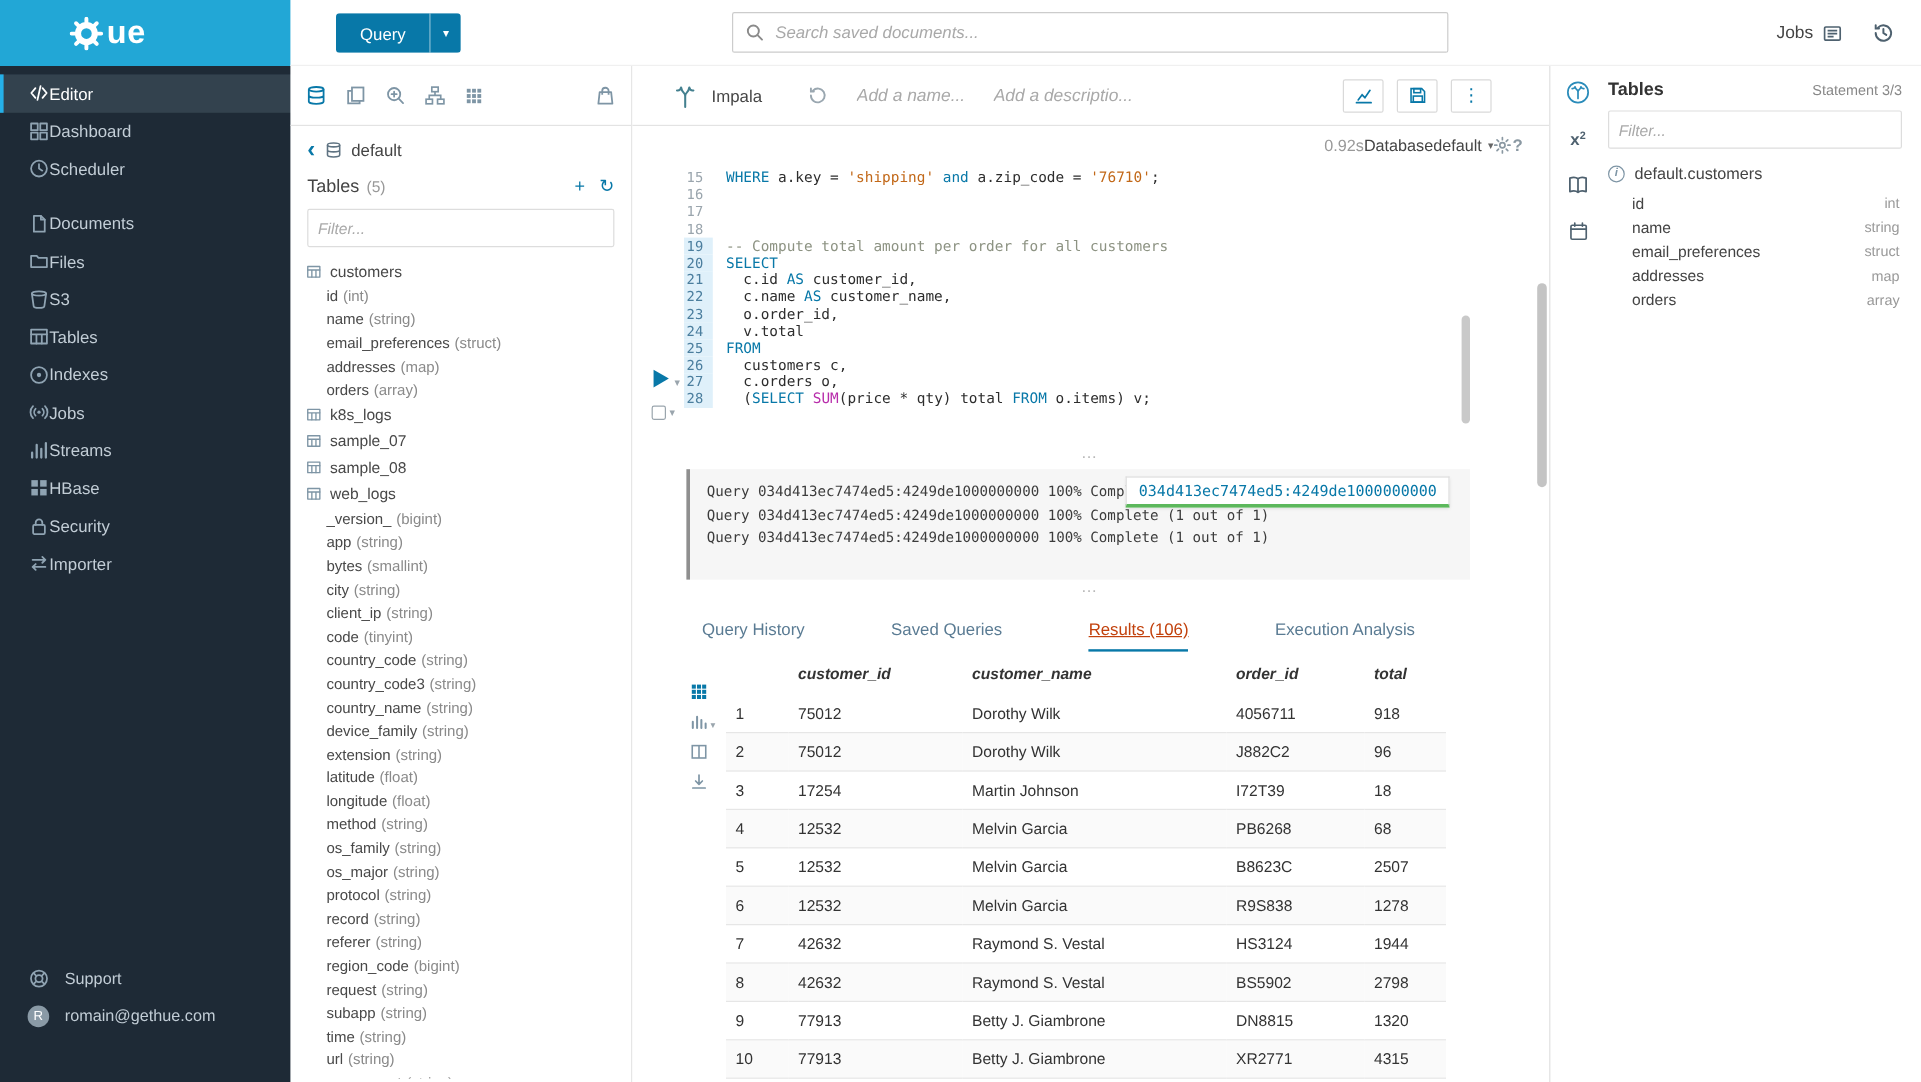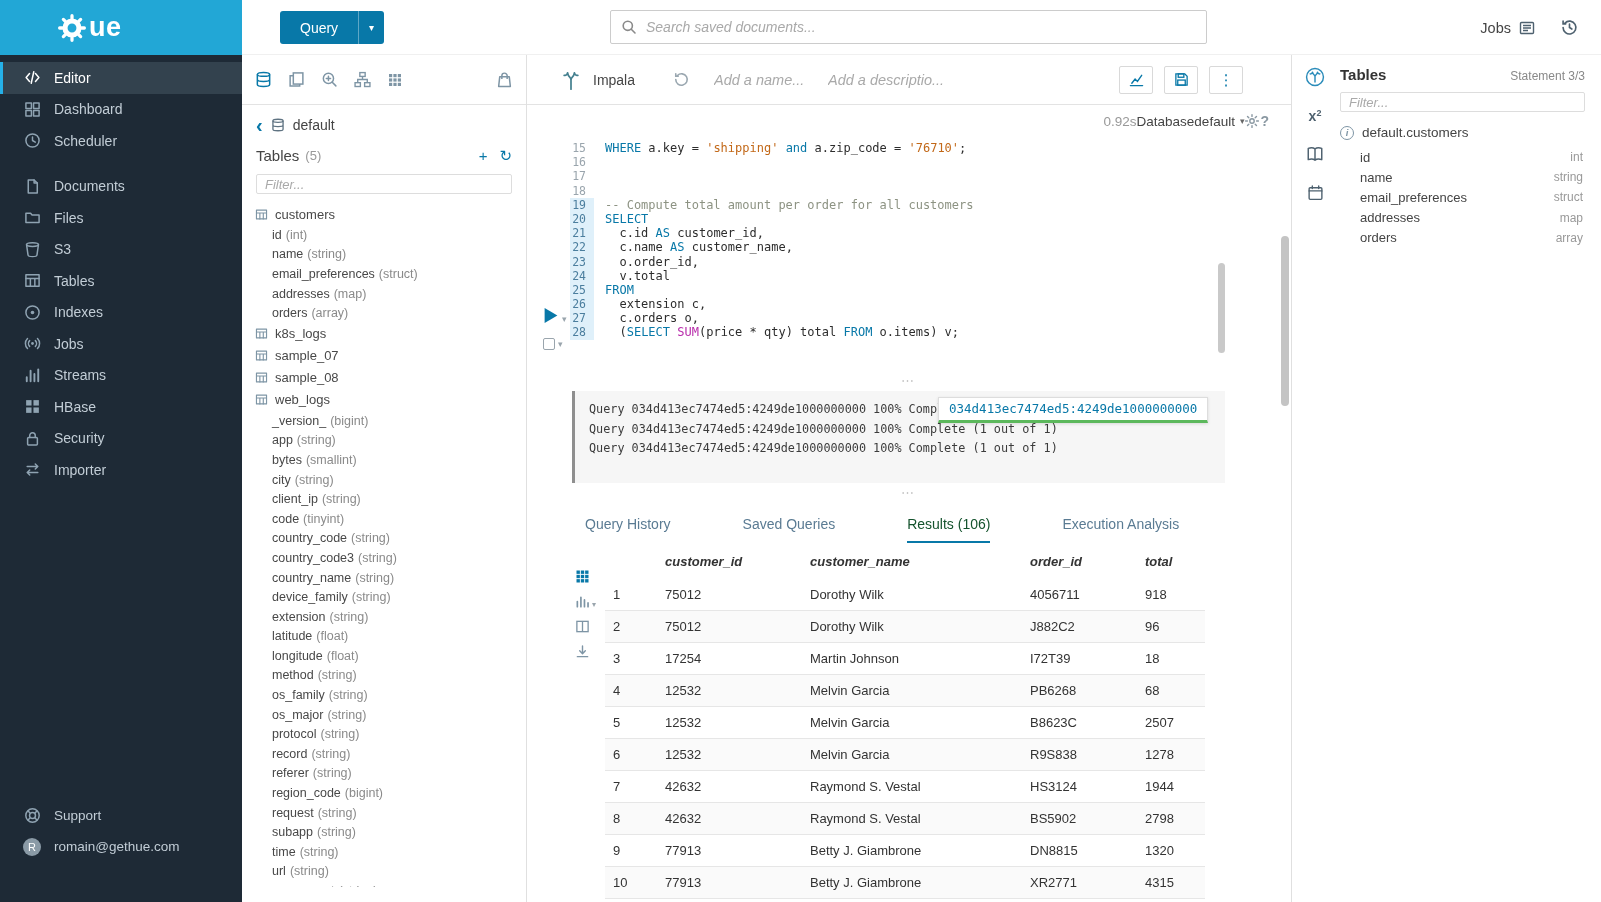--- a/index.html
+++ b/index.html
@@ -6,21 +6,21 @@
   html,body { width:1601px; height:902px; overflow:hidden; background:#fff;
               font-family:"Liberation Sans",sans-serif; }
   #app { position:relative; width:1601px; height:902px; overflow:hidden; }
   svg { display:block; }
 
   
   #sidebar { position:absolute; left:0; top:0; width:286px; height:902px; background:#1e2a36; }
   #logo { height:55px; background:#22a7d6; display:flex; align-items:center; padding-left:58px; }
   #logo .logo-text { color:#fff; font-size:27px; font-weight:bold; letter-spacing:.5px; margin-left:3px; }
   #nav { margin-top:7px; }
-  .nav-item { height:31.5px; display:flex; align-items:center; padding-left:23px; gap:13px;
+  .nav-item { height:31.5px; display:flex; align-items:center; padding-left:23px; 
               color:#c2cdd6; font-size:14px; cursor:pointer; }
   .nav-item.gap { margin-top:14px; }
   .nav-item.active { background:#33424e; border-left:3px solid #25b0e8; padding-left:20px; color:#fff; }
   .nav-icon { color:#8fa3b2; display:flex; width:18px; justify-content:center; }
   .nav-item.active .nav-icon { color:#fff; }
   #sidebar-footer { position:absolute; bottom:10px; left:0; right:0; }
   .foot-item { height:31px; display:flex; align-items:center; padding-left:23px; gap:13px;
                color:#c2cdd6; font-size:13.5px; cursor:pointer; }
   .avatar { width:18px; height:18px; border-radius:50%; background:#8a9aa6; color:#fff;
             font-size:11px; display:flex; align-items:center; justify-content:center; }
@@ -56,21 +56,21 @@
   .breadcrumb { height:34px; display:flex; align-items:center; padding:0 14px; gap:8px; margin-top:3px; }
   .back-chevron { color:#0878a8; font-size:20px; font-weight:bold; line-height:1; cursor:pointer; }
   .crumb-db-icon { color:#5f7382; display:flex; }
   .crumb-label { color:#444; font-size:14px; }
   .assist-header { display:flex; align-items:center; padding:0 14px; height:26px; }
   .assist-title { font-size:15px; color:#444; }
   .assist-count { font-size:13px; color:#999; margin-left:6px; }
   .assist-actions { margin-left:auto; display:flex; gap:12px; color:#0878a8; }
   .assist-actions span { cursor:pointer; font-size:15px; line-height:1; }
   .filter-wrap { padding:6px 14px 9px; }
-  .filter-wrap input, .rp-filter { width:100%; height:20px; border:1px solid #ddd; border-radius:2px;
+  .filter-wrap input, .rp-filter { width:100%; height:32px; border:1px solid #ddd; border-radius:2px;
                  padding:0 8px; font-size:13px; outline:none; color:#444; }
   #assist-list { overflow:hidden; height:calc(100% - 163px); }
   .tbl-row { height:22px; display:flex; align-items:center; padding-left:13px; gap:7px;
              font-size:13px; color:#484848; cursor:pointer; }
   .tbl-icon { color:#7e95a5; display:flex; }
   .col-row { height:19.6px; display:flex; align-items:center; padding-left:30px; font-size:12.5px;
              color:#484848; cursor:pointer; }
   .col-type { color:#8a8a8a; margin-left:4px; }
 
   
@@ -124,21 +124,21 @@
               padding:9px 14px; font-family:"DejaVu Sans Mono",monospace; font-size:11.8px;
               line-height:19.5px; color:#3c3c3c; overflow:hidden; }
   .tooltip { position:absolute; left:411px; top:342px; background:#fff; border:1px solid #ddd;
              border-bottom:3px solid #5cb85c; padding:3px 10px 4px;
              font-family:"DejaVu Sans Mono",monospace; font-size:12.5px; color:#0878a8;
              box-shadow:0 1px 3px rgba(0,0,0,.12); z-index:5; white-space:nowrap; }
 
   .tabs { height:42px; display:flex; align-items:flex-end; gap:72px; padding-left:58px;
           font-size:14px; color:#5a7b93; }
   .tab { padding-bottom:11px; cursor:pointer; }
-  .tab.active { color:#14532d; border-bottom:2px solid #0878a8; padding-bottom:9px; }
+  .tab.active { color:#c2410c; border-bottom:2px solid #0878a8; padding-bottom:9px;text-decoration:underline; }
 
   .results { display:flex; height:359px; overflow:hidden; }
   .result-icons { width:78px; flex:none; display:flex; flex-direction:column; align-items:flex-start;
                   padding:26px 0 0 48px; gap:10px; color:#7e95a5; }
   .result-icons .r-ic { cursor:pointer; display:flex; align-items:flex-end; gap:2px; }
   .result-icons .active { color:#0878a8; }
   .r-caret { font-size:8px; color:#9aa5ad; }
   table.results-table { border-collapse:collapse; margin-top:3px; align-self:flex-start; }
   .results-table th { font-size:13px; color:#333; text-align:left; padding:8px 8px 10px;
                       font-weight:bold;font-style:italic; }
@@ -690,21 +690,21 @@
           <div class="code-line">
             <span class="gutter hl">24</span>
             <span class="code-text">  v.total</span>
           </div>
           <div class="code-line">
             <span class="gutter hl">25</span>
             <span class="code-text"><span class="tk-kw">FROM</span></span>
           </div>
           <div class="code-line">
             <span class="gutter hl">26</span>
-            <span class="code-text">  extension c,</span>
+            <span class="code-text">  customers c,</span>
           </div>
           <div class="code-line">
             <span class="gutter hl">27</span>
             <span class="code-text">  c.orders o,</span>
           </div>
           <div class="code-line">
             <span class="gutter hl">28</span>
             <span class="code-text">  (<span class="tk-kw">SELECT</span> <span class="tk-fn">SUM</span>(price * qty) total <span class="tk-kw">FROM</span> o.items) v;</span>
           </div>
         </div>

